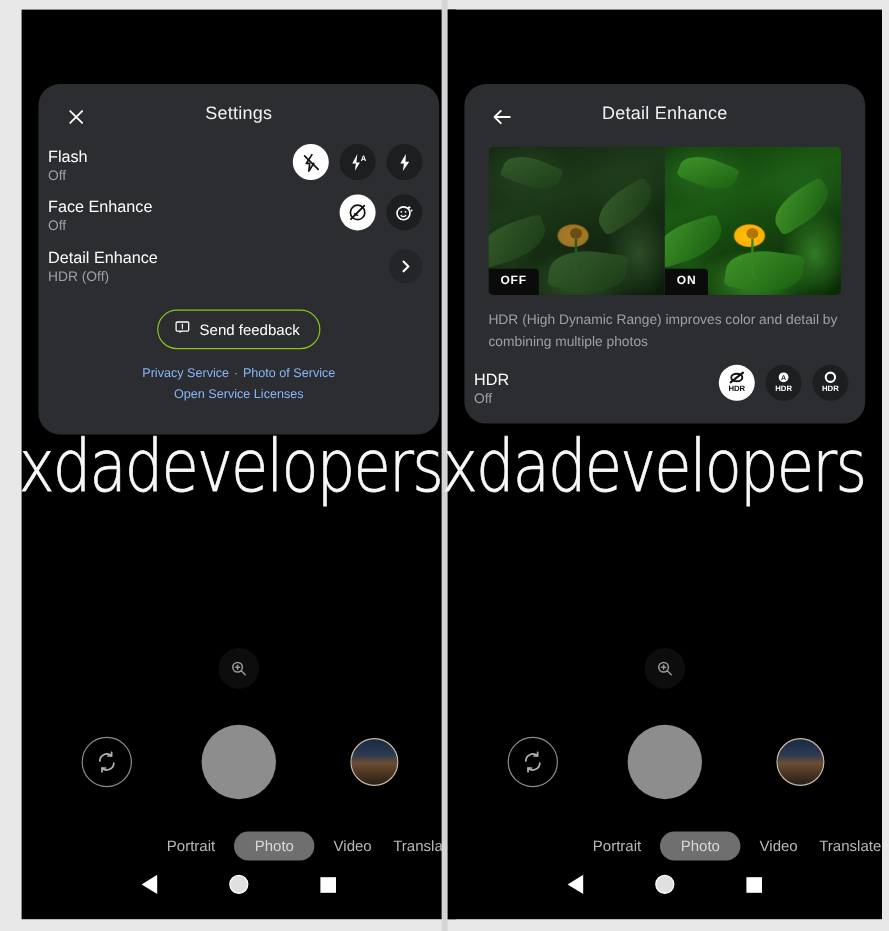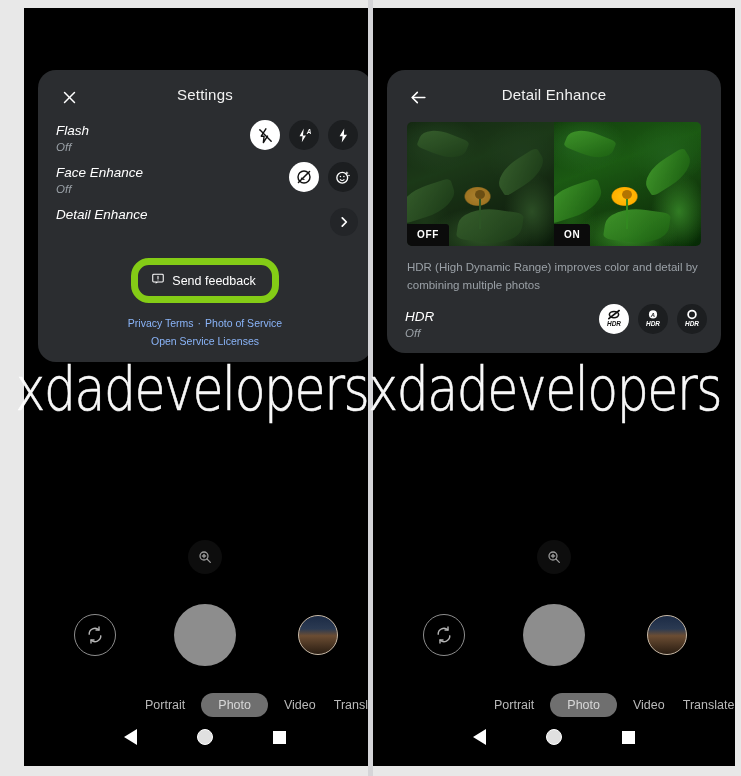--- a/index.html
+++ b/index.html
@@ -18,21 +18,21 @@
 
   
   .phone {
     position: absolute;
     top: 8px;
     width: 362px;
     height: 758px;
     background: #000000;
     overflow: hidden;
   }
-  .phone.left  { left: 24px; }
+  .phone.left  { left: 18px; }
   .phone.right { left: 373px; }
 
   .divider {
     position: absolute;
     left: 368px; top: 0;
     width: 5px; height: 776px;
     background: #d5d5d8;
   }
 
   
@@ -64,24 +64,23 @@
     position: absolute;
     left: 18px; top: 14px;
     width: 26px; height: 26px;
     display: flex; align-items: center; justify-content: center;
     cursor: pointer;
   }
 
   
   .row {
     position: relative;
-    padding: 0 18px;
+    padding: 0 8px;
     height: 42px;
     margin-bottom: 0;
-    font-style: italic;
   }
   .row-label {
     font-size: 13.5px;
     color: #ffffff;
     line-height: 17px;
     font-weight: 500;
   }
   .row-sub {
     font-size: 11.5px;
     color: #9aa0a6;
@@ -115,21 +114,21 @@
     cursor: pointer;
   }
 
   
   .feedback-wrap {
     display: flex; justify-content: center;
     margin-top: 10px;
   }
   .feedback-btn {
     display: inline-flex; align-items: center; gap: 7px;
-    border: 7px solid #84cc16;
+    border: 1px solid #84cc16;
     border-radius: 18px;
     padding: 7px 16px 7px 13px;
     font-size: 12.5px;
     color: #ffffff;
     cursor: pointer;
     background: transparent;
   }
 
   .links {
     margin-top: 11px;
@@ -387,20 +386,21 @@
               <path d="M8.4 15.4c1.4 1.6 3.6 1.6 5 0" fill="none" stroke="#fff" stroke-width="1.5" stroke-linecap="round"></path>
               <path d="M17.2 4.2l.7 1.7 1.7.7-1.7.7-.7 1.7-.7-1.7-1.7-.7 1.7-.7z" fill="#fff"></path>
               <circle cx="20" cy="10" r="1.1" fill="#fff"></circle>
             </svg>
           </div>
         </div>
       </div>
 
       <div class="row" style="height:42px;">
         <div class="row-label">Detail Enhance</div>
+        <div class="row-sub">HDR (Off)</div>
         <div class="opt-group" style="top:2px;">
           <div class="chev">
             <svg width="14" height="14" viewBox="0 0 24 24" fill="none" stroke="#fff" stroke-width="3" stroke-linecap="round" stroke-linejoin="round">
               <polyline points="9,5 16,12 9,19"></polyline>
             </svg>
           </div>
         </div>
       </div>
 
       <div class="feedback-wrap">
@@ -412,21 +412,21 @@
               <line x1="12" y1="7.5" x2="12" y2="11.5" stroke-linecap="round"></line>
               <circle cx="12" cy="13.6" r=".9" fill="#fff" stroke="none"></circle>
             </svg>
           </span>
           <span>Send feedback</span>
         </div>
       </div>
 
       <div class="links">
         <div>
-          <a>Privacy Terms</a><span class="dot">·</span><a>Photo of Service</a>
+          <a>Privacy Service</a><span class="dot">·</span><a>Photo of Service</a>
         </div>
         <div>
           <a>Open Service Licenses</a>
         </div>
       </div>
     </div>
 
     <div class="zoom-btn">
       <svg width="16" height="16" viewBox="0 0 24 24" fill="none" stroke="#9a9a9a" stroke-width="1.9" stroke-linecap="round">
         <circle cx="10.5" cy="10.5" r="6"></circle>

